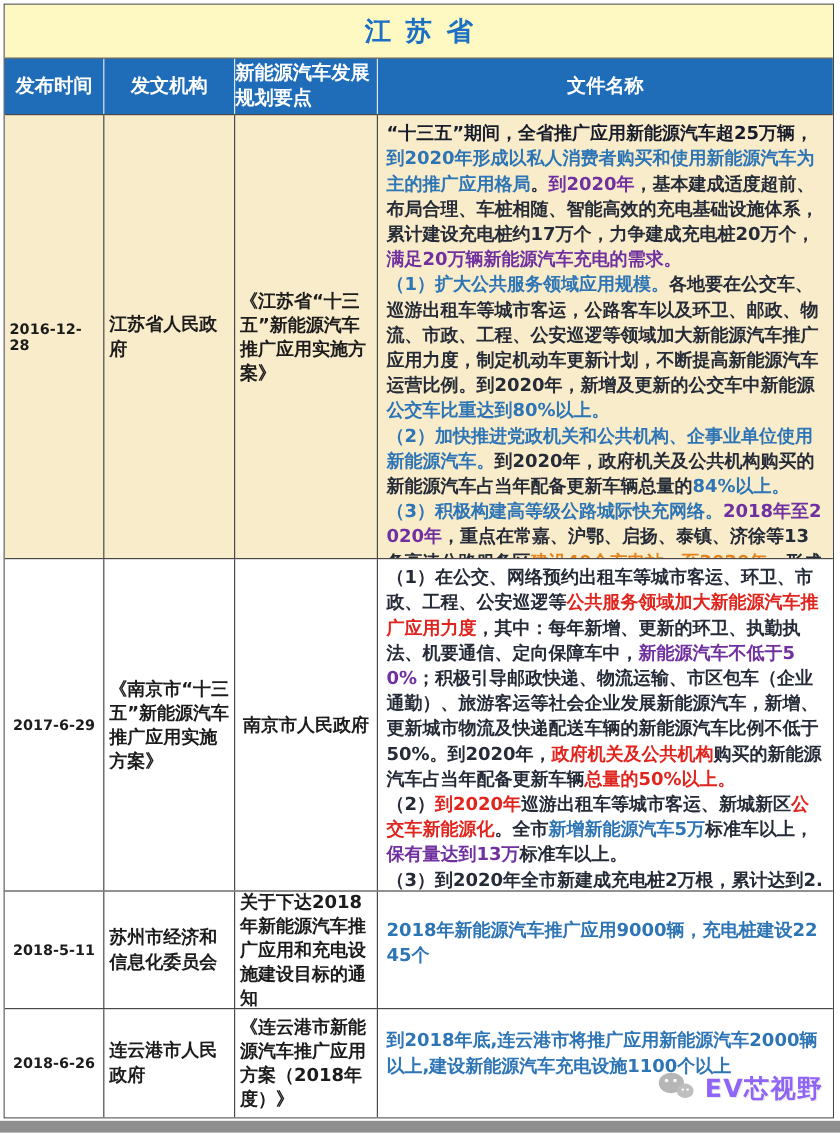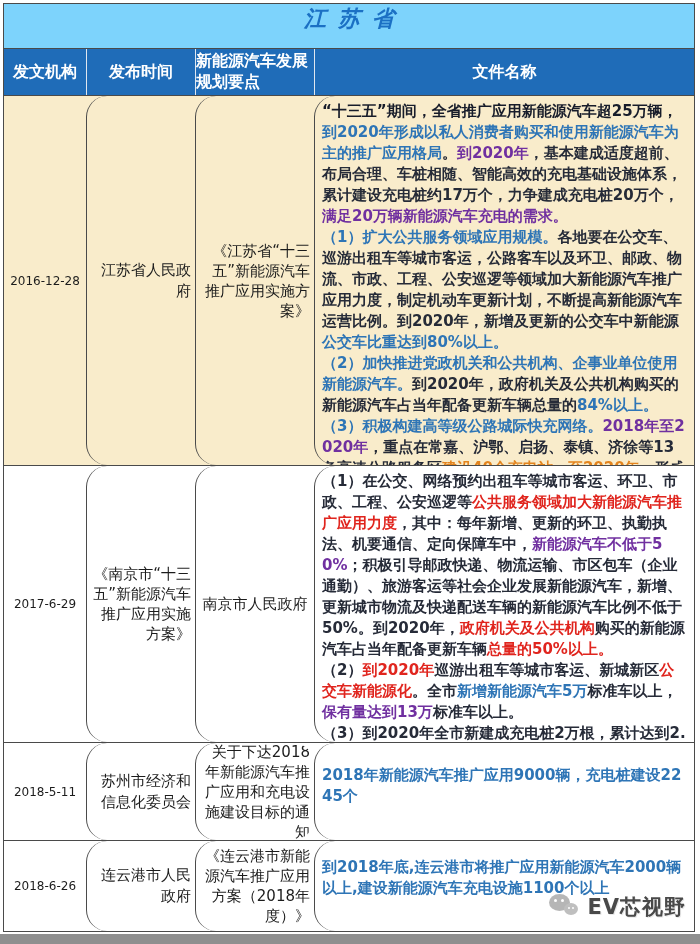--- a/index.html
+++ b/index.html
@@ -7,49 +7,49 @@
     width:700px;height:944px;position:relative;background:#ffffff;
     font-family:"DejaVu Sans","Liberation Sans",sans-serif;
     -webkit-font-smoothing:antialiased;overflow:hidden;
   }
   .table-frame{
     position:absolute;left:3px;top:3px;width:692px;height:929px;
     border:1px solid #4a4a4a;display:flex;flex-direction:column;background:#fff;
     box-sizing:border-box;
   }
   .title-row{
-    height:44px;display:flex;justify-content:center;
-    background:#7dd3fc;border-bottom:1px solid #4a4a4a;flex:0 0 auto;font-style:italic;
+    height:44px;display:flex;align-items:center;justify-content:center;
+    background:#fef9c3;border-bottom:1px solid #4a4a4a;flex:0 0 auto;
   }
   .page-title{
     font-size:22px;font-weight:bold;letter-spacing:12px;padding-left:12px;
   }
   .grid-row{
     display:grid;grid-template-columns:82px 109px 119px 1fr;
     box-sizing:border-box;flex:0 0 auto;
   }
   .header-row{height:46px;background:#1f6cb8;}
   .header-cell{
     color:#ffffff;font-weight:bold;font-size:16px;
     display:flex;align-items:center;justify-content:center;
     border-left:1px solid #dfe7f0;box-sizing:border-box;
   }
   .header-cell:first-child{border-left:none;}
   .body-row{border-top:1px solid #4a4a4a;}
   .body-row .cell{
-    border-left:1px solid #4a4a4a;box-sizing:border-box;overflow:hidden;border-radius:21px;
+    border-left:1px solid #4a4a4a;box-sizing:border-box;overflow:hidden;
   }
   .body-row .cell:first-child{border-left:none;}
   .row-1{height:370px;background:#f9eccb;}
   .row-2{height:277px;background:#ffffff;}
   .row-3{height:98px;background:#ffffff;}
   .row-4{flex:1 1 auto;background:#ffffff;}
   .cell.meta{
-    display:flex;align-items:center;justify-content:center;text-align:right;
-    font-weight:normal;color:#1c1c1c;padding:2px 4px;
+    display:flex;align-items:center;justify-content:center;text-align:left;
+    font-weight:bold;color:#1c1c1c;padding:2px 4px;
   }
   .cell.date{font-size:12px;}
   .cell.agency{font-size:15px;line-height:21px;}
   .cell.doc{font-size:15px;line-height:20px;color:#1c1c1c;}
   .cell.content{
     padding:5px 6px 2px 7px;font-size:15px;line-height:21px;font-weight:bold;
     white-space:pre-wrap;word-break:break-all;text-align:left;
   }
   .row-3 .cell.content{padding-top:22px;}
   .row-4 .cell.content{padding-top:16px;}
@@ -79,36 +79,36 @@
   .wm-bubble-small{
     position:absolute;left:15px;top:9px;width:14px;height:12px;background:#bcbcbc;
     border-radius:50%;
   }
   .wm-bubble-small:before,.wm-bubble-small:after{
     content:"";position:absolute;top:4px;width:2px;height:2px;border-radius:50%;background:#fff;
   }
   .wm-bubble-small:before{left:4px;}
   .wm-bubble-small:after{left:8px;}
   .wm-label{
-    font-size:21px;font-weight:bold;color:#404040;letter-spacing:1px;
+    font-size:21px;font-weight:bold;color:#8b5cf6;letter-spacing:1px;
     text-shadow:1px 1px 0 #e8e8e8;
   }
 </style>
 </head>
 <body>
 
 <div class="table-frame">
 
   <div class="title-row">
     <span class="page-title" style="color: rgb(27, 112, 196);">江苏省</span>
   </div>
 
   <div class="grid-row header-row">
+    <div class="header-cell">发布时间</div>
     <div class="header-cell">发文机构</div>
-    <div class="header-cell">发布时间</div>
     <div class="header-cell">新能源汽车发展规划要点</div>
     <div class="header-cell">文件名称</div>
   </div>
 
   <div class="grid-row body-row row-1">
     <div class="cell meta date">2016-12-28</div>
     <div class="cell meta agency">江苏省人民政府</div>
     <div class="cell meta doc">《江苏省“十三五”新能源汽车推广应用实施方案》</div>
     <div class="cell content"><span class="run strong">“十三五”期间，全省推广应用新能源汽车超25万辆，</span><span class="run blue">到2020年形成以私人消费者购买和使用新能源汽车为主的推广应用格局</span><span class="run dark">。</span><span class="run purple">到2020年</span><span class="run dark">，基本建成适度超前、布局合理、车桩相随、智能高效的充电基础设施体系，累计建设充电桩约17万个，力争建成充电桩20万个，</span><span class="run purple">满足20万辆新能源汽车充电的需求。</span><span class="run blue">
 （1）扩大公共服务领域应用规模。</span><span class="run dark">各地要在公交车、巡游出租车等城市客运，公路客车以及环卫、邮政、物流、市政、工程、公安巡逻等领域加大新能源汽车推广应用力度，制定机动车更新计划，不断提高新能源汽车运营比例。到2020年，新增及更新的公交车中新能源</span><span class="run blue">公交车比重达到80%以上。</span><span class="run blue">

